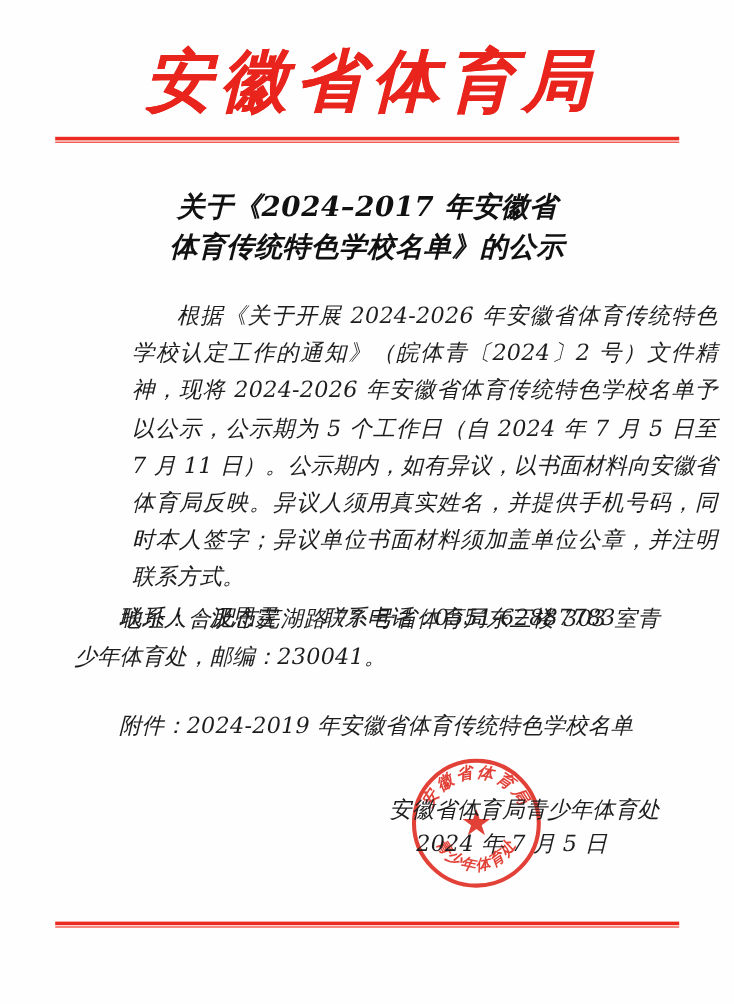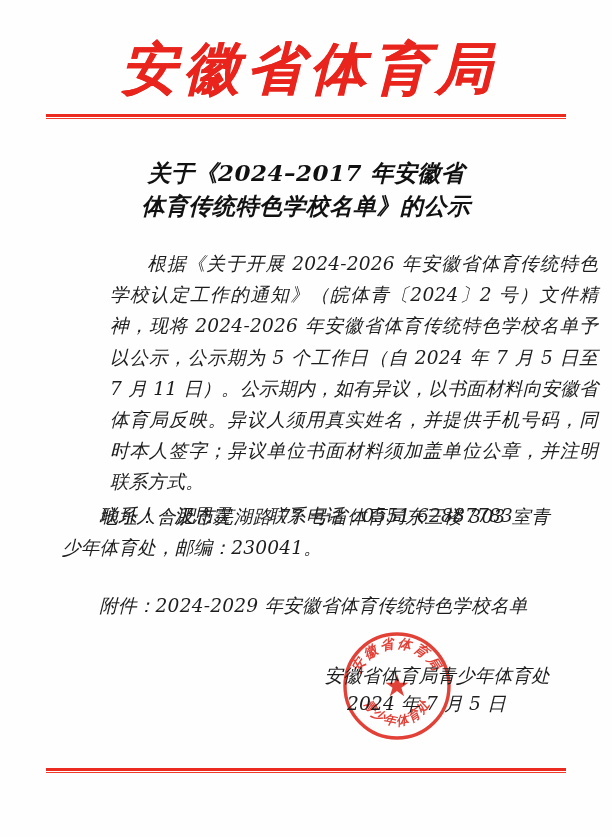--- a/index.html
+++ b/index.html
@@ -177,21 +177,21 @@
 
   <div class="contact-block">
     <p class="para indent">联系人：汲恩霆　　联系电话：0551-62887783</p>
   </div>
 
   <div class="addr-block">
     <p class="para indent">地址：合肥市芜湖路 77 号省体育局东三楼 303 室青少年体育处，邮编：230041。</p>
   </div>
 
   <div class="attach-block">
-    <p class="para indent">附件：2024-2029 年安徽省体育传统特色学校名单</p>
+    <p class="para indent">附件：2024-2019 年安徽省体育传统特色学校名单</p>
   </div>
 
   <div class="seal">
     <svg width="112" height="112" viewBox="0 0 112 112" xmlns="http://www.w3.org/2000/svg">
       <defs>
         <path id="arcTop" d="M 16,58 A 40,40 0 0 1 96,58" fill="none"></path>
         <path id="arcBottom" d="M 21,60 A 35,35 0 0 0 91,60" fill="none"></path>
       </defs>
       <circle cx="56" cy="56" r="52" fill="none" stroke="#e03127" stroke-width="3.4"></circle>
       <text font-family="'DejaVu Serif','Liberation Serif',serif" font-size="13.5" font-weight="bold" fill="#e03127" letter-spacing="2.6">

